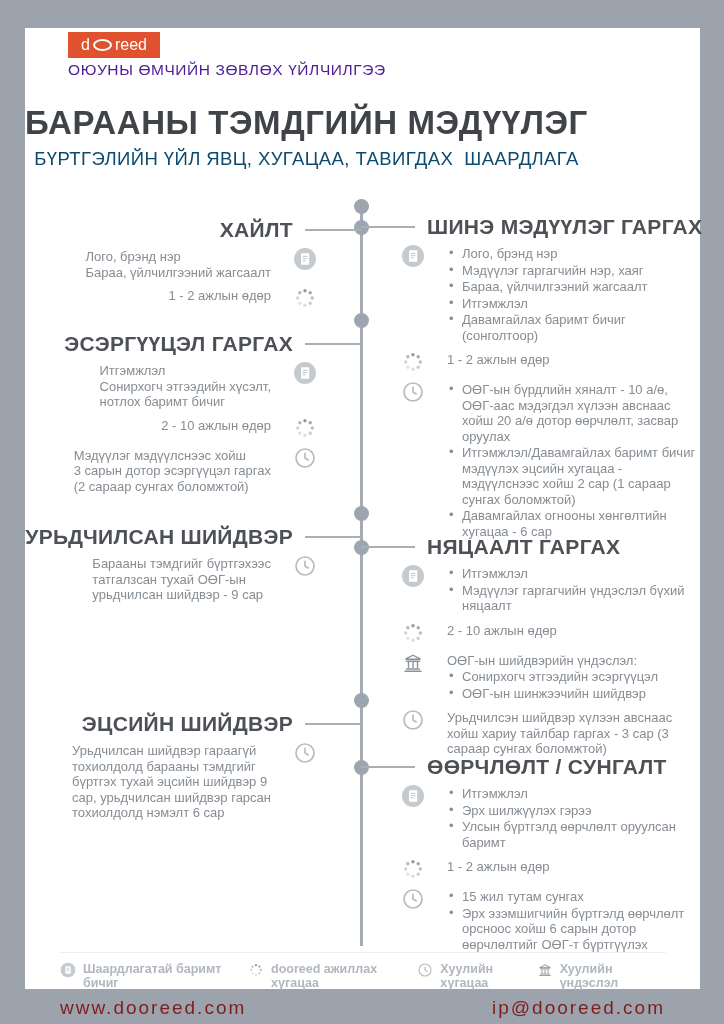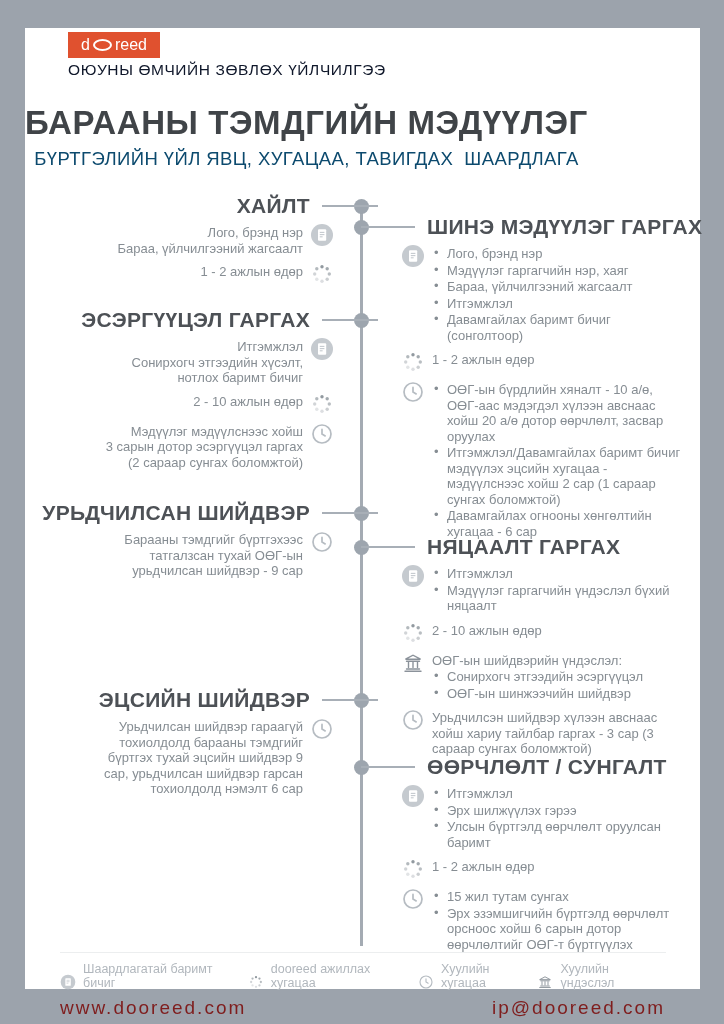--- a/index.html
+++ b/index.html
@@ -4,59 +4,59 @@
 <style>
   html,body{margin:0;padding:0;width:724px;height:1024px;overflow:hidden;
     font-family:"Liberation Sans","DejaVu Sans",sans-serif;}
   .page{position:relative;width:724px;height:1024px;background:#9ca3ac;}
   .card{position:absolute;left:25px;top:28px;width:675px;height:961px;background:#ffffff;}
 
   
   .badge{position:absolute;left:68px;top:32px;height:26px;padding:0 13px;background:#e0512f;
     display:flex;align-items:center;gap:3px;color:#fff;font-size:16px;font-weight:400;}
   .badge .oval{display:inline-block;width:15px;height:8px;border:2px solid #fff;border-radius:50%;}
-  .tagline{position:absolute;left:68px;top:61px;font-size:15.5px;letter-spacing:.6px;color:#0f172a;}
+  .tagline{position:absolute;left:68px;top:61px;font-size:15.5px;letter-spacing:.6px;color:#4c1d95;}
   .titlewrap{position:absolute;left:25px;top:104px;width:563px;text-align:center;}
   .title{margin:0;font-size:33px;font-weight:700;color:#404448;letter-spacing:.6px;}
   .subtitle{margin:6px 0 0 0;font-size:18.5px;font-weight:400;color:#0c4a6e;letter-spacing:.4px;white-space:pre-wrap;}
 
   
   .tline{position:absolute;left:360px;top:206px;width:3px;height:740px;background:#a4abb3;}
   .dot{position:absolute;width:15px;height:15px;border-radius:50%;background:#9da5ae;}
 
   
   .sec{position:absolute;}
-  .left-sec{right:346px;width:302px;text-align:right;}
+  .left-sec{right:363px;width:302px;text-align:left;margin-top:24px;}
   .right-sec{left:361px;width:340px;text-align:left;}
   .sec-l0{top:194px}.sec-l1{top:308px}.sec-l2{top:501px}.sec-l3{top:688px}
   .sec-r0{top:215px}.sec-r1{top:535px}.sec-r2{top:755px}
   .hrow{display:flex;align-items:center;gap:12px;margin-bottom:7px;}
   .left-sec .hrow{justify-content:flex-end;}
   .hrow h2{margin:0;font-size:21px;line-height:24px;font-weight:700;color:#4d5156;
     letter-spacing:.3px;white-space:nowrap;flex:none;}
   .hline{flex:none;height:2px;background:#a8afb7;}
   .left-sec .hline{width:56px;}
   .right-sec .hline{width:54px;}
 
-  .row{display:flex;align-items:flex-start;gap:7px;margin-bottom:8px;}
+  .row{display:flex;align-items:flex-start;gap:22px;margin-bottom:8px;}
   .left-sec .row{flex-direction:row-reverse;padding-right:44px;}
   .right-sec .row{padding-left:40px;}
   .icn{flex:none;width:24px;height:24px;margin-top:-2px;}
   .icn svg{width:100%;height:100%;display:block;}
   .txt{font-size:13px;line-height:15.5px;color:#868d93;}
   .right-sec .txt{max-width:252px;}
   .txt .t{margin-bottom:1px;}
   ul.bullets{list-style:none;margin:0;padding:0;text-align:left;}
   .bullets li{position:relative;padding-left:15px;margin-bottom:1px;}
   .bullets li::before{content:"•";position:absolute;left:2px;top:-1px;color:#868d93;}
 
   
   .legend{position:absolute;left:60px;top:952px;width:606px;border-top:1px solid #eceeef;
     padding-top:9px;display:flex;justify-content:space-between;align-items:center;}
-  .lg-item{display:flex;align-items:flex-end;gap:7px;}
+  .lg-item{display:flex;align-items:flex-start;gap:7px;font-weight:bold;}
   .lg-item .icn{width:16px;height:16px;margin-top:0;}
   .lg-item .lbl{font-size:12.5px;color:#b1b7bd;}
   .foot{position:absolute;top:997px;font-size:19px;letter-spacing:2px;color:#7f1d1d;text-align:center;}
   .foot.w{left:60px;} .foot.e{right:59px;}
 </style>
 </head>
 <body>
 
 <div class="page">
   <div class="card"></div>

